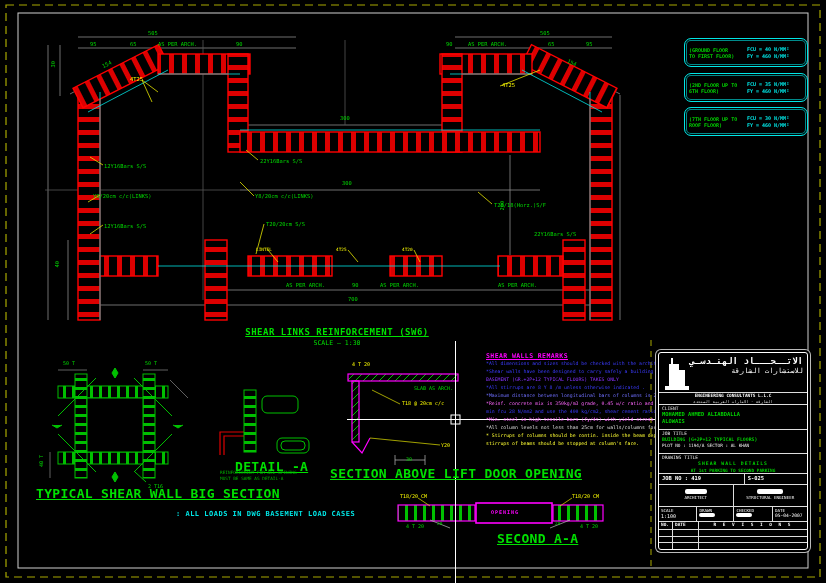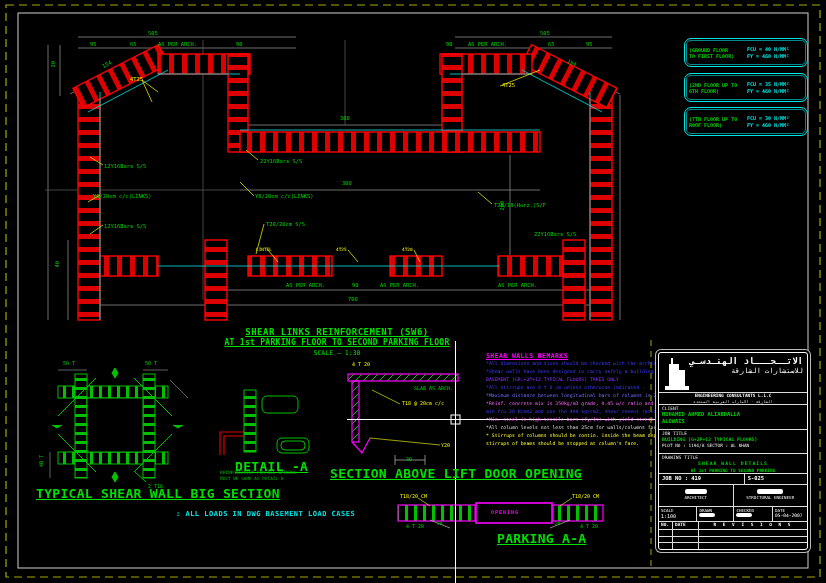--- a/index.html
+++ b/index.html
@@ -253,21 +253,20 @@
         <div>ROOF FLOOR)</div>
       </div>
     <div class="vals">
         <div>FCU = 30 N/MM²</div>
         <div>FY = 460 N/MM²</div>
       </div>
   </div>
 
   <div class="plan-title">
     <div class="t1">SHEAR LINKS REINFORCEMENT (SW6)</div>
-    <div class="t2">AT 1st PARKING FLOOR TO SECOND PARKING FLOOR</div>
     <div class="t3">SCALE — 1:30</div>
   </div>
 
   <div id="ann-layer" class="abs" style="left:0;top:0;width:826px;height:583px;pointer-events:none">
       <span class="ann" style="left: 148px; top: 31px; color: rgb(0, 216, 0); font-size: 5.4px;">505</span>
       <span class="ann" style="left: 90px; top: 42px; color: rgb(0, 216, 0); font-size: 5.4px;">95</span>
       <span class="ann" style="left: 130px; top: 42px; color: rgb(0, 216, 0); font-size: 5.4px;">65</span>
       <span class="ann" style="left: 158px; top: 42px; color: rgb(0, 216, 0); font-size: 5.4px;">AS PER ARCH.</span>
       <span class="ann" style="left: 236px; top: 42px; color: rgb(0, 216, 0); font-size: 5.4px;">90</span>
       <span class="ann" style="left: 104px; top: 64px; color: rgb(0, 216, 0); font-size: 5.4px; transform: rotate(-27deg);">154</span>
@@ -332,21 +331,21 @@
         <div class="rline" style="color: rgb(255, 255, 51);">* Stirrups of columns should be contin. inside the beam depth with</div>
         <div class="rline" style="color: rgb(255, 255, 51);">stirrups of beams should be stopped at column's face.</div>
       </div>
   </div>
 
   <div class="dtitle" style="left:36px;top:486px">TYPICAL SHEAR WALL BIG SECTION</div>
   <div class="dtitle" style="left:235px;top:459px">DETAIL -A</div>
   <div class="dnote" style="left:220px;top:470px">REINFORCEMENT FOR ALL OPENING</div>
   <div class="dnote" style="left:220px;top:476px">MUST BE SAME AS DETAIL-A</div>
   <div class="dtitle" style="left:330px;top:466px">SECTION ABOVE LIFT DOOR OPENING</div>
-  <div class="dtitle" style="left:497px;top:531px">PARKING A-A</div>
+  <div class="dtitle" style="left:497px;top:531px">SECOND A-A</div>
   <div class="abs" style="left:491px;top:509px;color:#ff00ff;font-size:5px;font-weight:bold;letter-spacing:1px">OPENING</div>
   <div class="loads" style="left:176px;top:510px">: ALL LOADS IN DWG BASEMENT LOAD CASES</div>
 
   <div class="tb">
     <div class="logo">
       <svg class="abs" style="left:6px;top:3px" width="24" height="34" viewBox="0 0 24 34">
         <rect x="4" y="8" width="10" height="26" fill="#fff"></rect>
         <rect x="14" y="14" width="6" height="20" fill="#fff"></rect>
         <rect x="6" y="2" width="2" height="6" fill="#fff"></rect>
         <rect x="0" y="30" width="24" height="4" fill="#fff"></rect>

